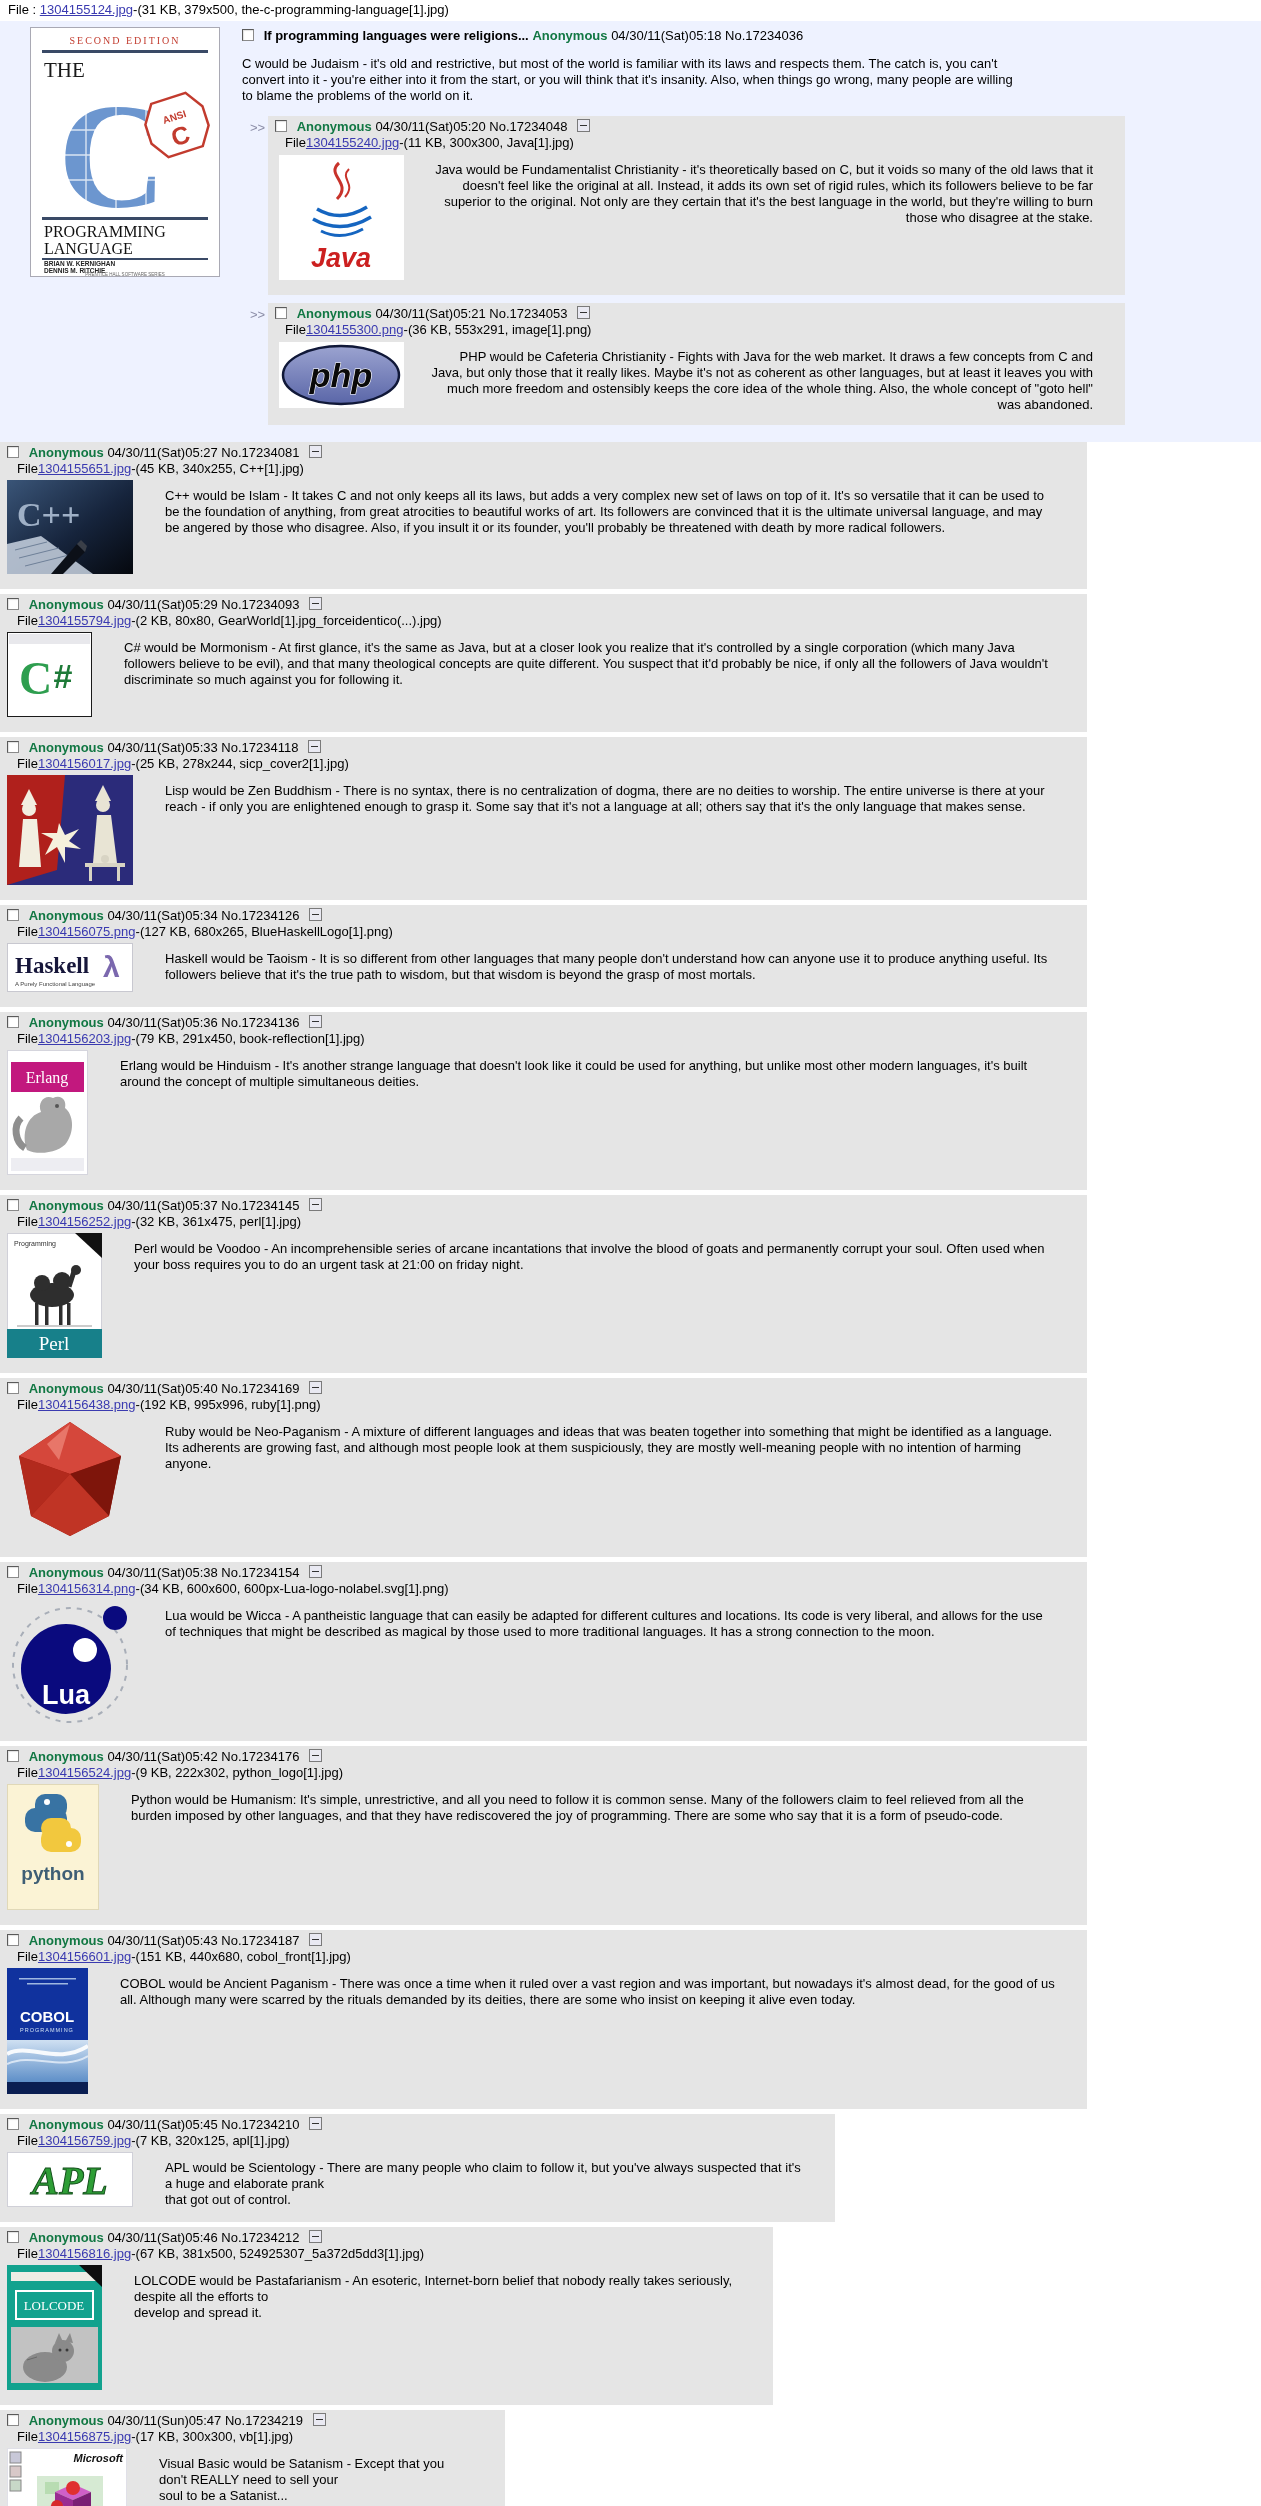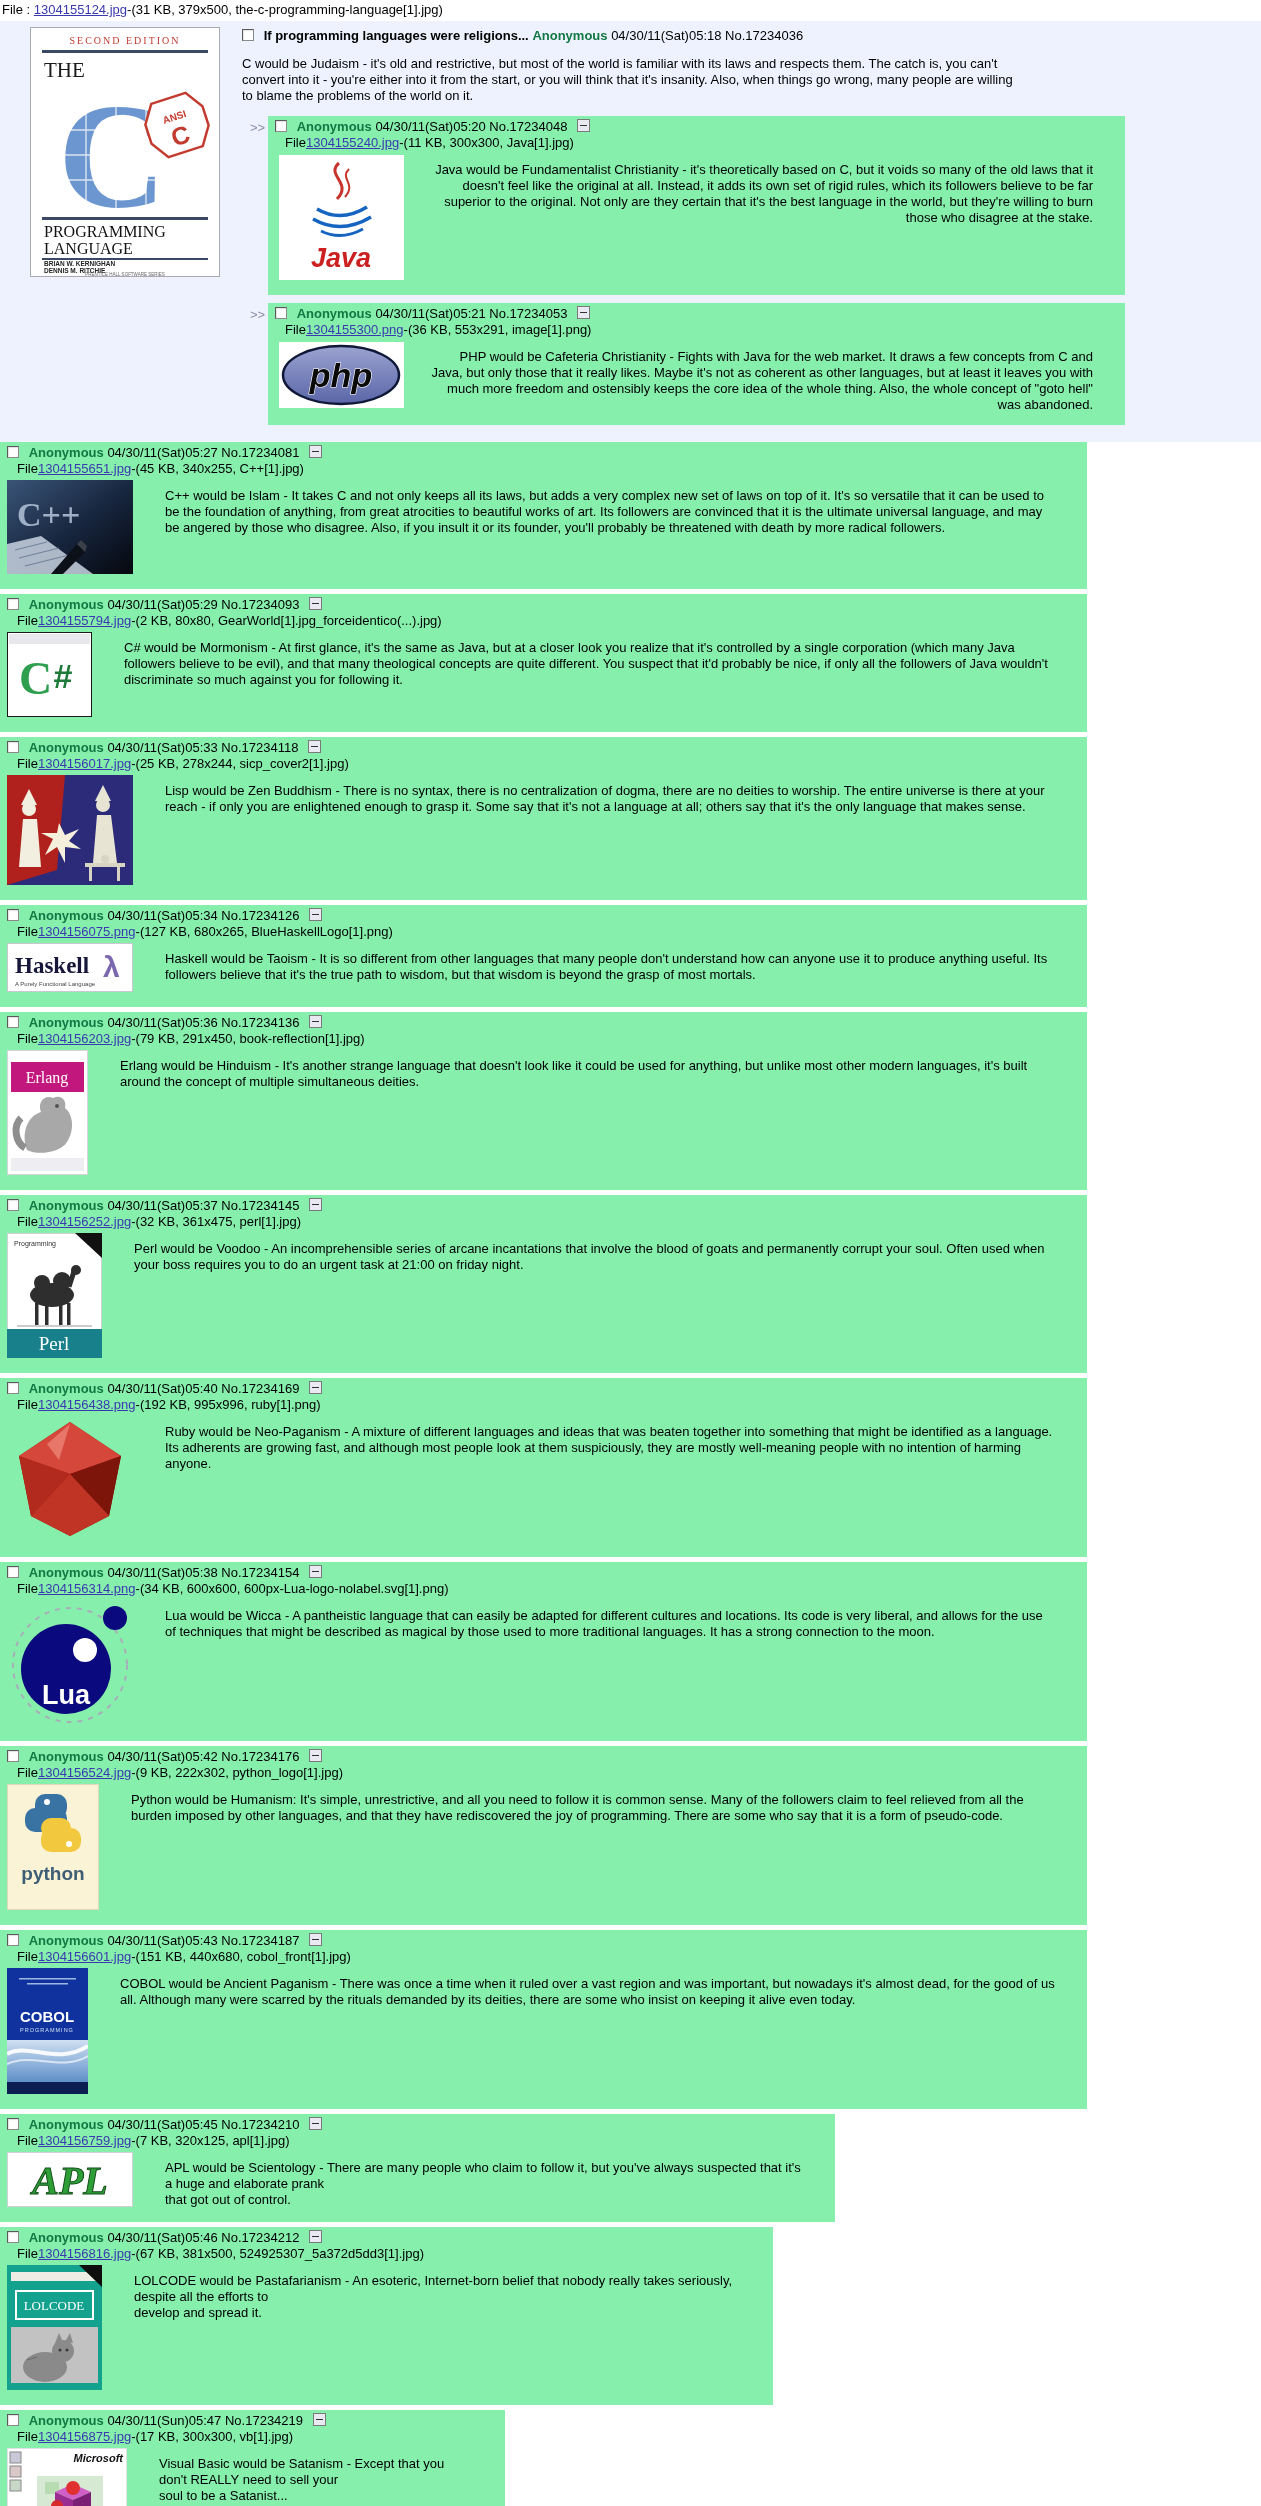--- a/index.html
+++ b/index.html
@@ -2,31 +2,31 @@
 <html><head>
 <meta charset="utf-8">
 <style>
   html,body { margin:0; padding:0; }
   body {
     width:1261px; height:2506px; overflow:hidden; background:#ffffff;
     font-family:"Liberation Sans", sans-serif; font-size:13px; color:#000;
     line-height:16px;
   }
   a.flink { color:#3A3AB0; text-decoration:underline; cursor:pointer; }
-  .topline { background:#fff; padding:2px 0 3px 2px; }
+  .topline { background:#fff; padding:2px 0 3px 8px; }
   .op-section { background:#EEF2FF; padding:4px 0 12px 16px; overflow:hidden; }
   .op-thumb { float:left; margin:2px 22px 6px 14px; }
   .op-header { padding-top:3px; }
   .subject { font-weight:bold; color:#000000; }
   .name { font-weight:bold; color:#117743; }
   .op-comment { margin:12px 25px 12px 0; max-width:1010px; white-space:pre-line; }
   blockquote { padding:0; }
   .reply-row { position:relative; margin:8px 0 4px 252px; }
   .arrows { position:absolute; left:-18px; top:4px; color:#8C8EA8; }
-  .post { background:#86efac; display:table; padding:2px 8px 8px 5px; margin:0 0 5px 0; }
+  .post { background:#e5e5e5; display:table; padding:2px 8px 8px 5px; margin:0 0 5px 0; }
   .post-header { padding:1px 0 0 2px; }
   .fileline { margin:0 0 0 12px; }
   .thumb { float:left; margin:3px 32px 3px 2px; }
   .reply-row .thumb { margin:4px 22px 3px 6px; }
   .comment { margin:11px 24px 4px 0; max-width:1050px; white-space:pre-line; }
   .reply-row .comment { max-width:820px;text-align:right; }
   .cb { display:inline-block; width:10px; height:10px; background:#fff;
         border:1px solid #8a8a8a; border-top-color:#5a5a5a; border-left-color:#5a5a5a;
         margin-right:6px; vertical-align:-1px; box-shadow:inset 1px 1px 1px rgba(0,0,0,0.12); }
   .collapse { display:inline-block; width:11px; height:11px; border:1px solid #7a7a7a;

